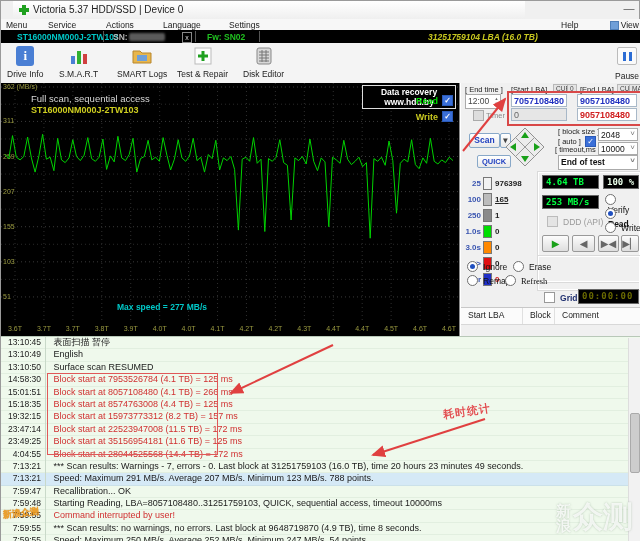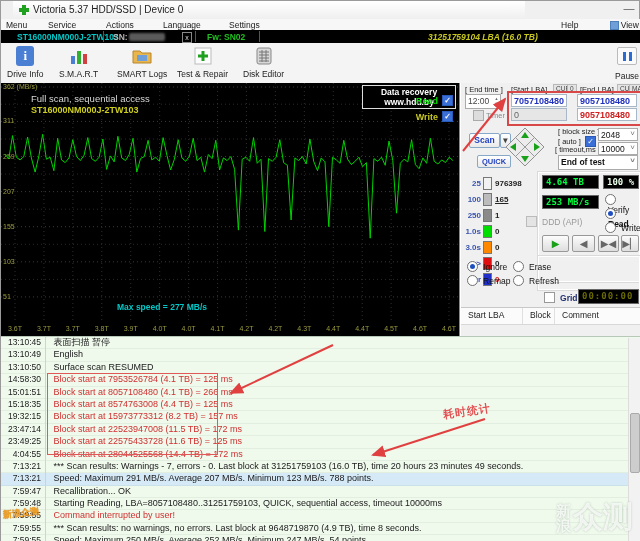--- a/index.html
+++ b/index.html
@@ -354,21 +354,21 @@
           <span class="stat-lab">Err</span>
           <span class="stat-block" style="background: rgb(32, 48, 200);"></span>
           <span class="stat-count" style="color: rgb(208, 32, 32);">0</span>
         </div>
       </div>
 
     <span class="lcd" style="left:81px;top:92px;width:57px;height:14px;color:#00ff40;">4.64 TB</span>
     <span class="lcd" style="left:142px;top:92px;width:36px;height:14px;color:#eaffea;">100  %</span>
     <span class="lcd" style="left:81px;top:112px;width:57px;height:14px;color:#00ff40;">253 MB/s</span>
 
-    <span style="position:absolute;left:65px;top:133px;">
+    <span style="position:absolute;left:86px;top:133px;">
       <span class="pcheck" style="background:#e4e4e4;border-color:#bbb;"></span>
       <span class="rlabel" style="color:#999;">DDD (API)</span>
     </span>
 
     <span style="position:absolute;left:144px;top:111px;">
       <span class="radio"></span>
       <span class="rlabel">Verify</span>
     </span>
     <span style="position:absolute;left:144px;top:125px;">
       <span class="radio on"></span>
@@ -409,21 +409,21 @@
         <span style="position: absolute; left: 52px; top: 178px;">
           <span class="radio"></span>
           <span class="rlabel">Erase</span>
         </span>
 
         <span style="position: absolute; left: 6px; top: 192px;">
           <span class="radio"></span>
           <span class="rlabel">Remap</span>
         </span>
 
-        <span style="position: absolute; left: 52px; top: 192px;">
+        <span style="position: absolute; left: 44px; top: 192px; font-family: Liberation Serif, serif;">
           <span class="radio"></span>
           <span class="rlabel">Refresh</span>
         </span>
       </div>
 
     <span style="position:absolute;left:83px;top:209px;">
       <span class="pcheck"></span>
       <span class="rlabel" style="font-weight:bold;color:#203070;">Grid</span>
     </span>
     <span class="lcd" style="left:117px;top:206px;width:61px;height:15px;color:#6a6a00;letter-spacing:1px;">00:00:00</span>
@@ -473,21 +473,21 @@
           <span class="logtext">Block start at 15973773312 (8.2 TB)  = 157 ms</span>
         </div>
 
         <div class="logrow red">
           <span class="logtime">23:47:14</span>
           <span class="logtext">Block start at 22523947008 (11.5 TB)  = 172 ms</span>
         </div>
 
         <div class="logrow red">
           <span class="logtime">23:49:25</span>
-          <span class="logtext">Block start at 22575433728 (11.6 TB)  = 125 ms</span>
+          <span class="logtext">Block start at 35156954181 (11.6 TB)  = 125 ms</span>
         </div>
 
         <div class="logrow red">
           <span class="logtime">4:04:55</span>
           <span class="logtext">Block start at 28044525568 (14.4 TB)  = 172 ms</span>
         </div>
 
         <div class="logrow">
           <span class="logtime">7:13:21</span>
           <span class="logtext">*** Scan results: Warnings - 7, errors - 0. Last block at 31251759103 (16.0 TB), time 20 hours 23 minutes 49 seconds.</span>

